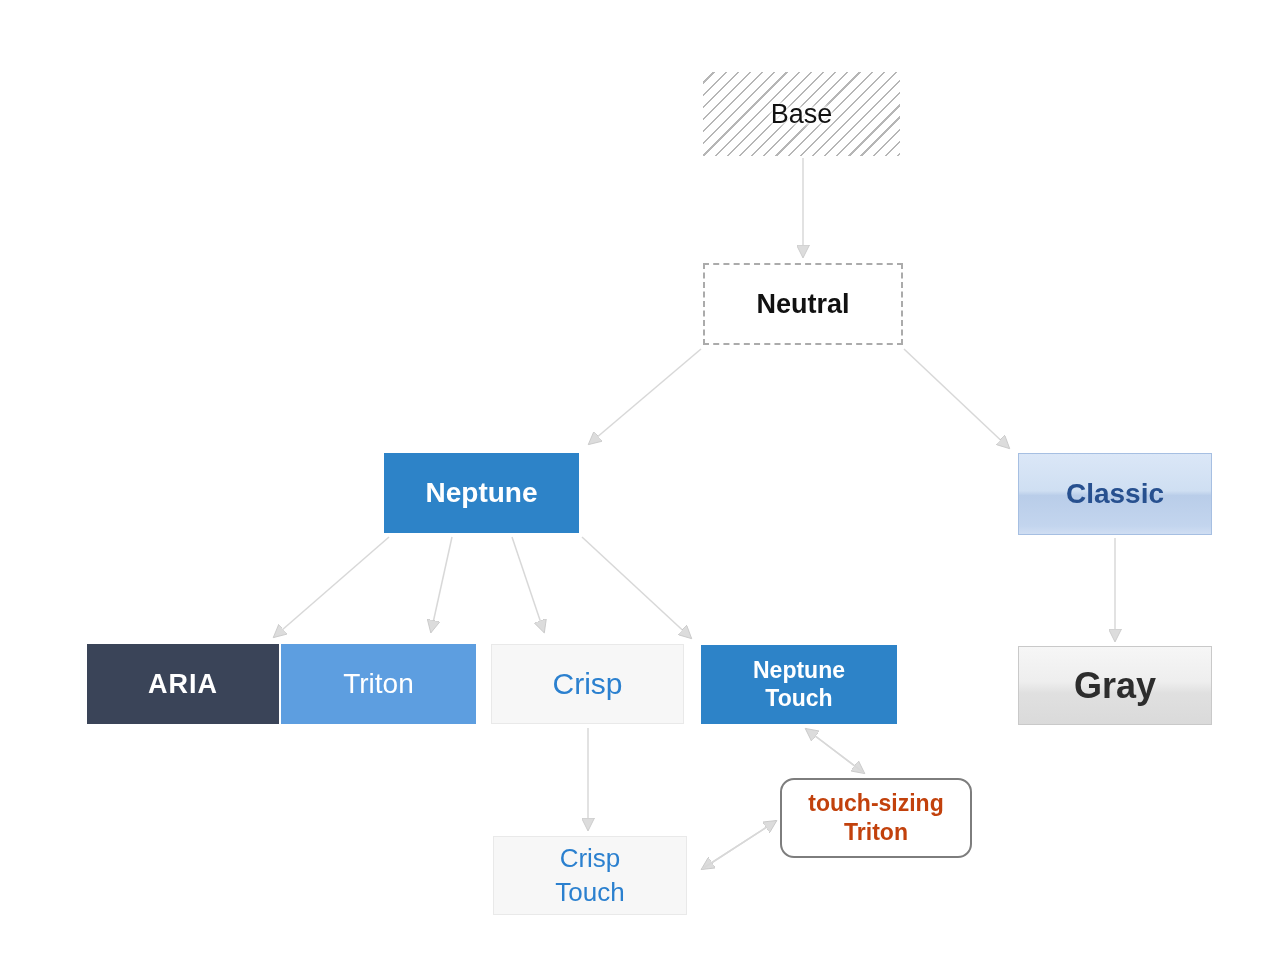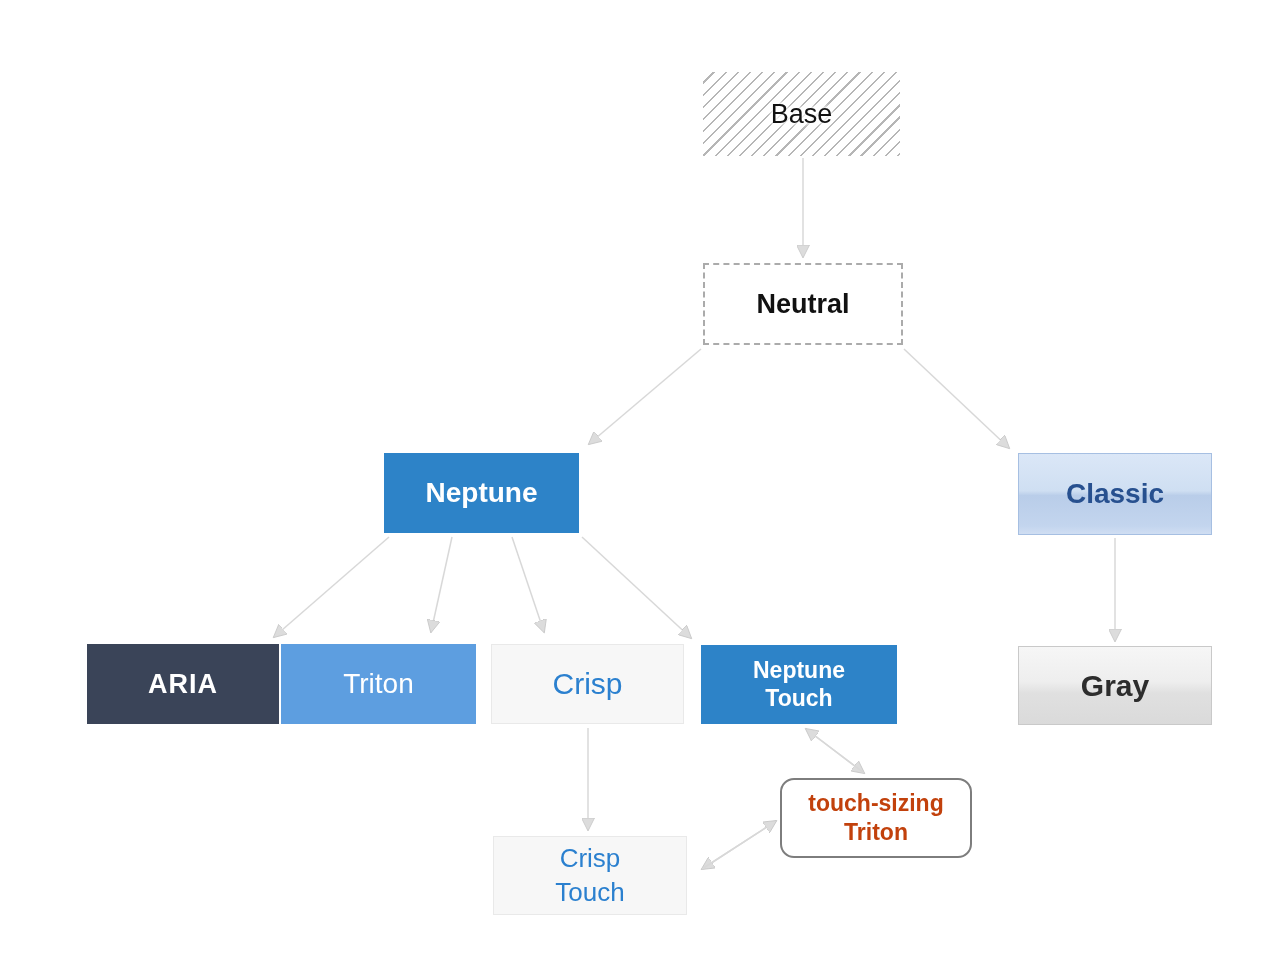--- a/index.html
+++ b/index.html
@@ -44,21 +44,21 @@
     left:491px;top:644px;width:193px;height:80px;background:#f7f7f7;
     border:1px solid #e9e9e9;color:#2b80cf;font-weight:400;font-size:30px;
   }
   .node-neptune-touch{
     left:701px;top:645px;width:196px;height:79px;background:#2d83c8;
     color:#ffffff;font-weight:bold;font-size:23px;line-height:1.2;
   }
   .node-gray{
     left:1018px;top:646px;width:194px;height:79px;
     background:linear-gradient(180deg,#f6f6f6 0%,#eeeeee 45%,#e0e0e0 60%,#dadada 100%);
-    border:1px solid #c9c9c9;color:#2d2d2d;font-weight:bold;font-size:30px;
+    border:1px solid #c9c9c9;color:#2d2d2d;font-weight:bold;font-size:36px;
   }
   .node-crisp-touch{
     left:493px;top:836px;width:194px;height:79px;background:#f7f7f7;
     border:1px solid #e9e9e9;color:#2b80cf;font-weight:400;font-size:26px;line-height:1.3;
   }
   .node-touch-sizing{
     left:780px;top:778px;width:192px;height:80px;background:#ffffff;
     border:2px solid #7d7d7d;border-radius:14px;color:#c2410c;
     font-weight:bold;font-size:23px;line-height:1.25;
   }

